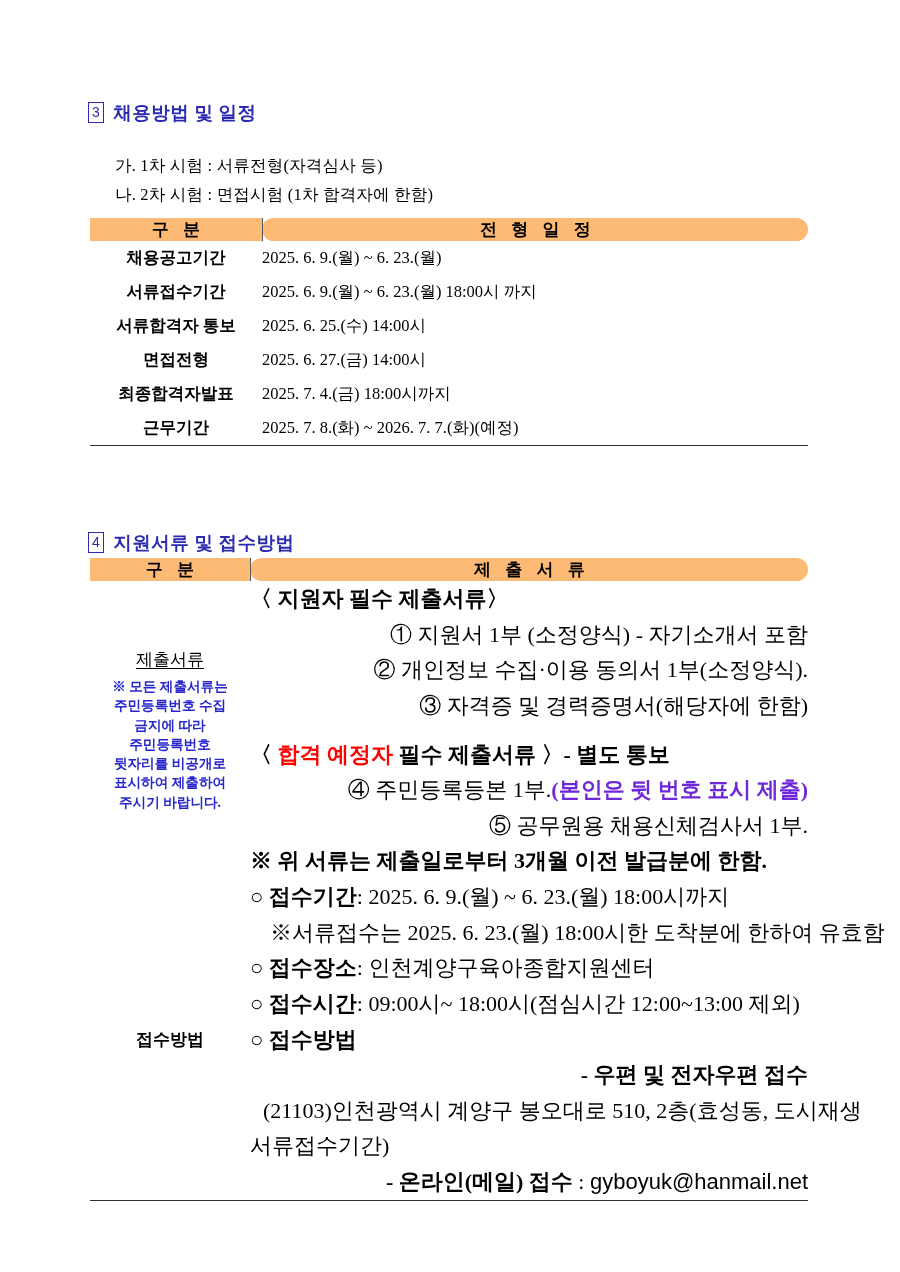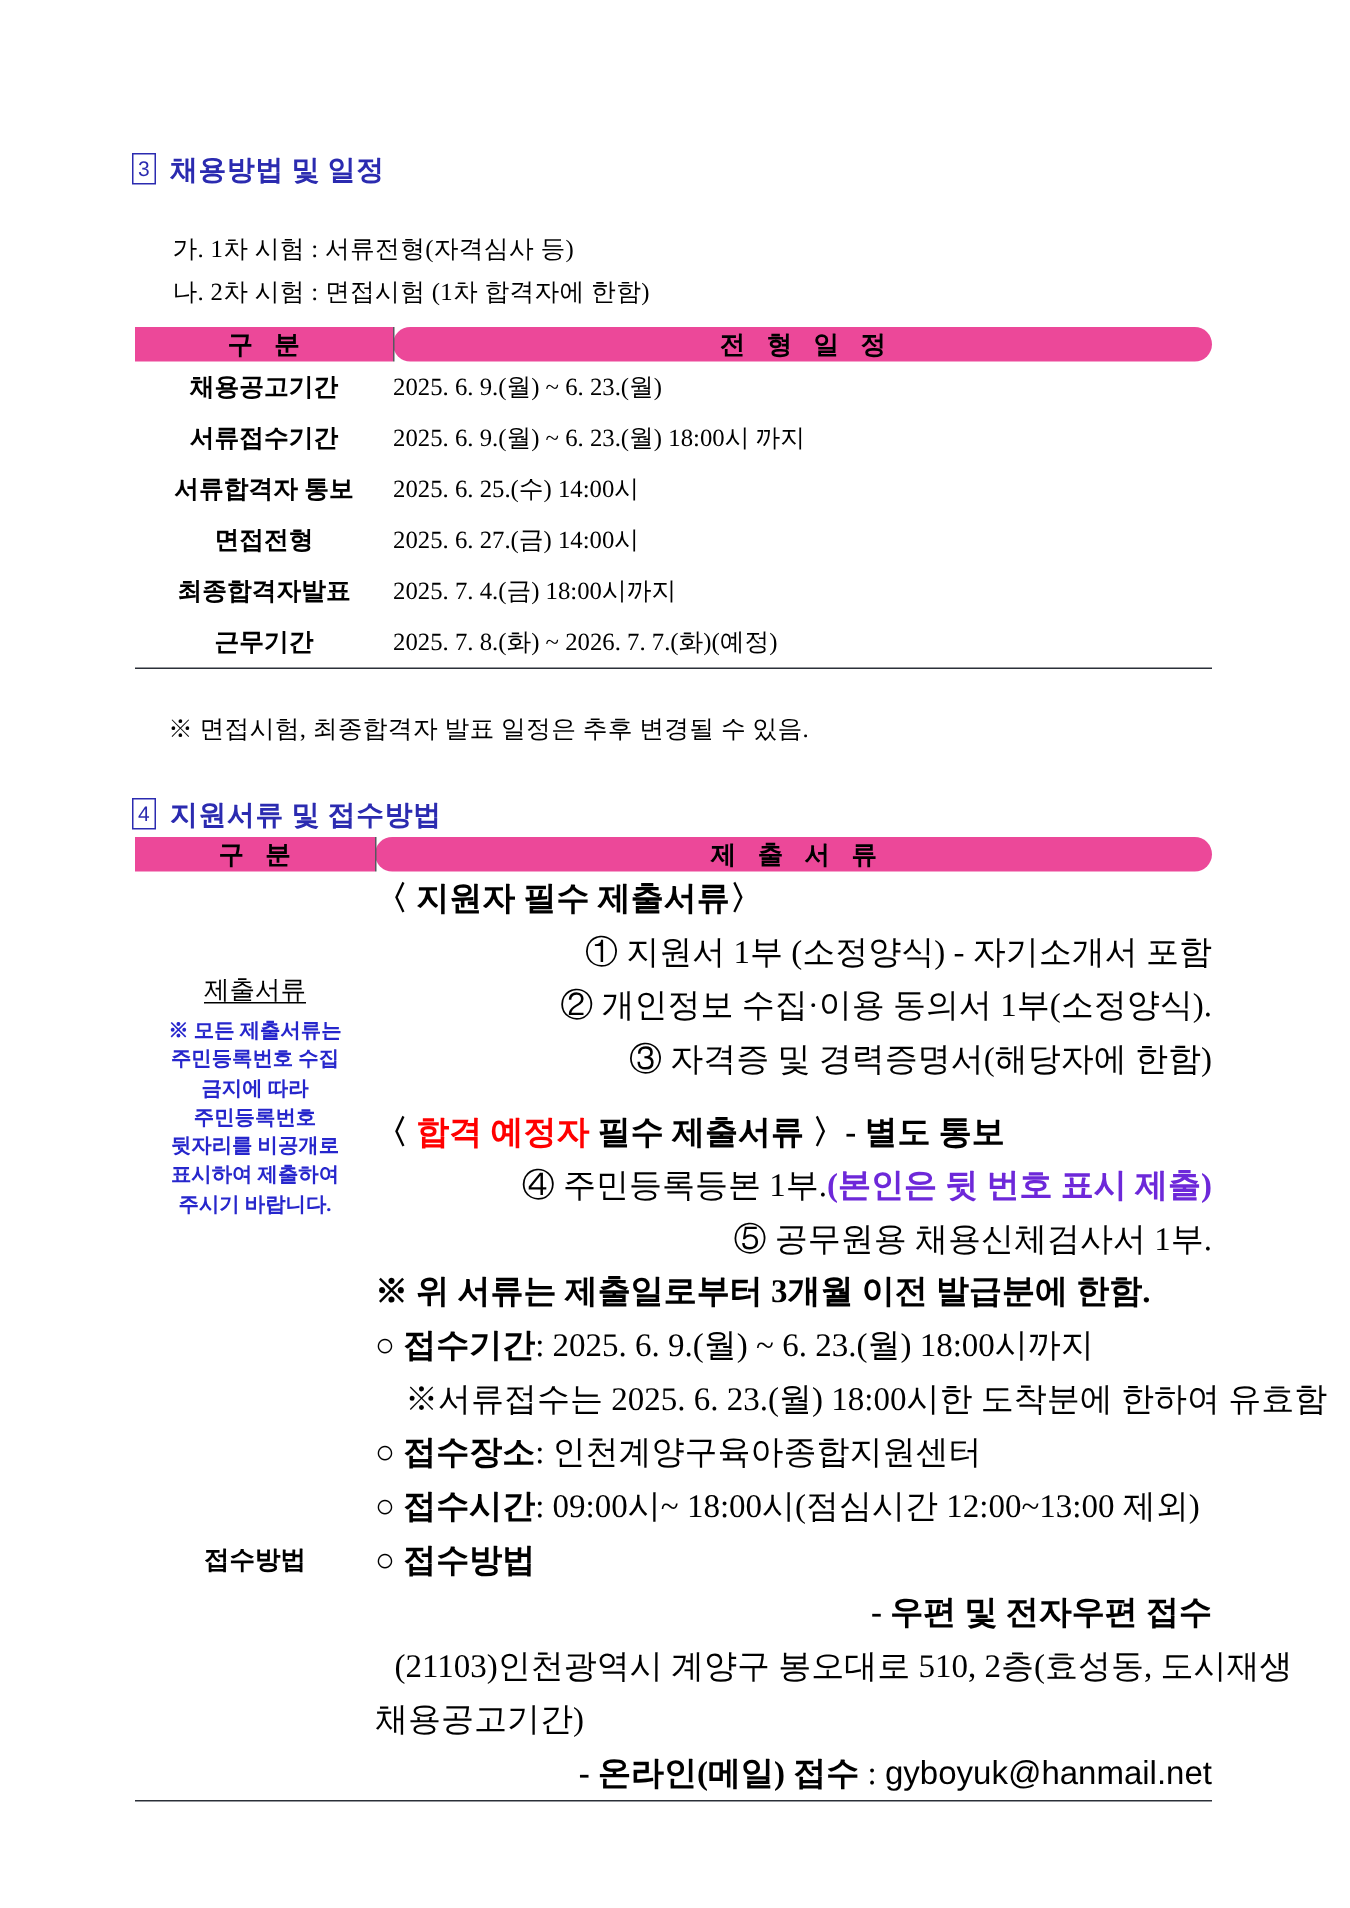--- a/index.html
+++ b/index.html
@@ -59,21 +59,21 @@
     border-collapse: collapse;
     table-layout: fixed;
   }
   table.doc-table td,
   table.doc-table th {
     border: 0;
     padding: 0;
     vertical-align: middle;
   }
   .thead-cell {
-    background: #ec4899;
+    background: #fdba74;
     text-align: center;
     font-size: 17px;
     font-weight: 700;
     letter-spacing: 5px;
     text-indent: 5px;
     border-top: 2.2px solid #555a60;
     border-bottom: 2.2px solid #1d2330;
     height: 18px;
     box-sizing: border-box;
   }
@@ -200,21 +200,20 @@
         <td class="row-cell-label">최종합격자발표</td>
         <td class="row-cell-value">2025. 7. 4.(금) 18:00시까지</td>
       </tr>
       <tr class="last-row">
         <td class="row-cell-label">근무기간</td>
         <td class="row-cell-value">2025. 7. 8.(화) ~ 2026. 7. 7.(화)(예정)</td>
       </tr>
     </tbody>
   </table>
 
-  <div class="para" style="left:112px; top:475px;">※ 면접시험,  최종합격자 발표 일정은 추후 변경될 수 있음.</div>
 
   <div class="section-heading" style="left:88px; top:530px;">
     <span class="sec-num">4</span>
     <span>지원서류 및 접수방법</span>
   </div>
 
   <table class="doc-table" style="left:90px; top:558px; width:718px;">
     <colgroup>
       <col style="width:160px">
       <col style="width:558px">
@@ -267,20 +266,20 @@
           <div class="doc-line indent2">※서류접수는 2025. 6. 23.(월) 18:00시한 도착분에 한하여 유효함</div>
 
           <div class="doc-line"><span>○</span> <span class="bold">접수장소</span><span>: 인천계양구육아종합지원센터</span></div>
 
           <div class="doc-line"><span>○</span> <span class="bold">접수시간</span><span>: 09:00시~ 18:00시(점심시간 12:00~13:00 제외)</span></div>
 
           <div class="doc-line"><span>○</span> <span class="bold">접수방법</span></div>
 
           <div class="doc-line bold indent1">- 우편 및 전자우편 접수</div>
           <div class="doc-line indent1">(21103)인천광역시 계양구 봉오대로 510, 2층(효성동, 도시재생</div>
-          <div class="doc-line">채용공고기간)</div>
+          <div class="doc-line">서류접수기간)</div>
           <div class="doc-line indent1"><span class="bold">- 온라인(메일) 접수</span><span> : </span><span class="mono-mail">gyboyuk@hanmail.net</span></div>
         </td>
       </tr>
     </tbody>
   </table>
 
 </div>
 
 </body></html>

